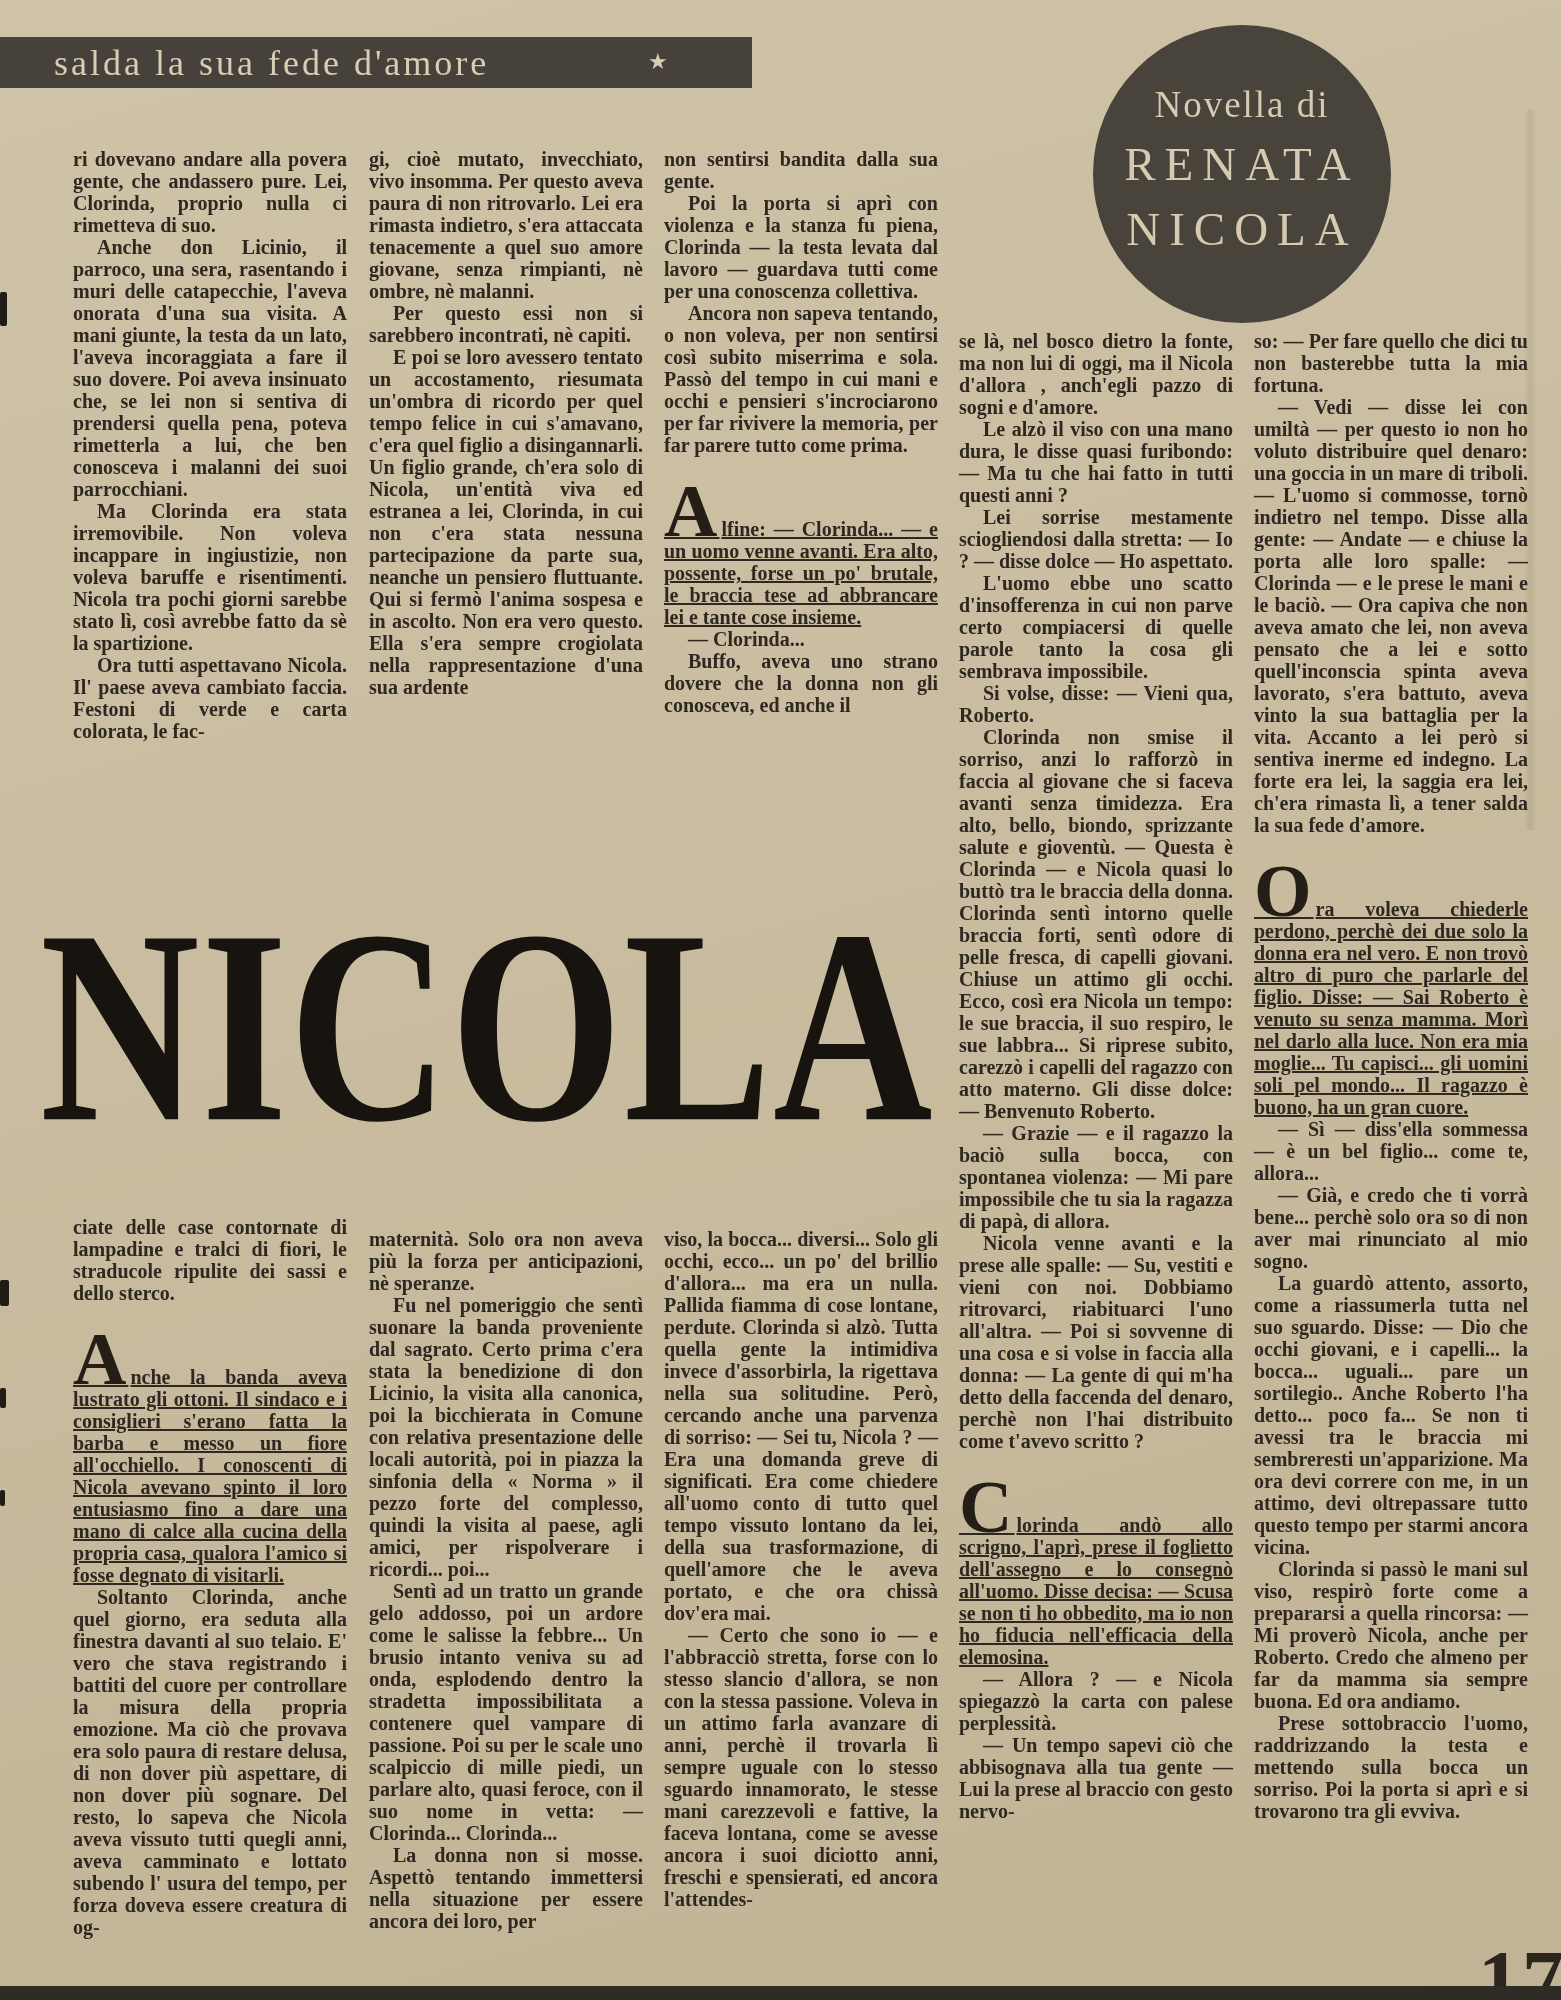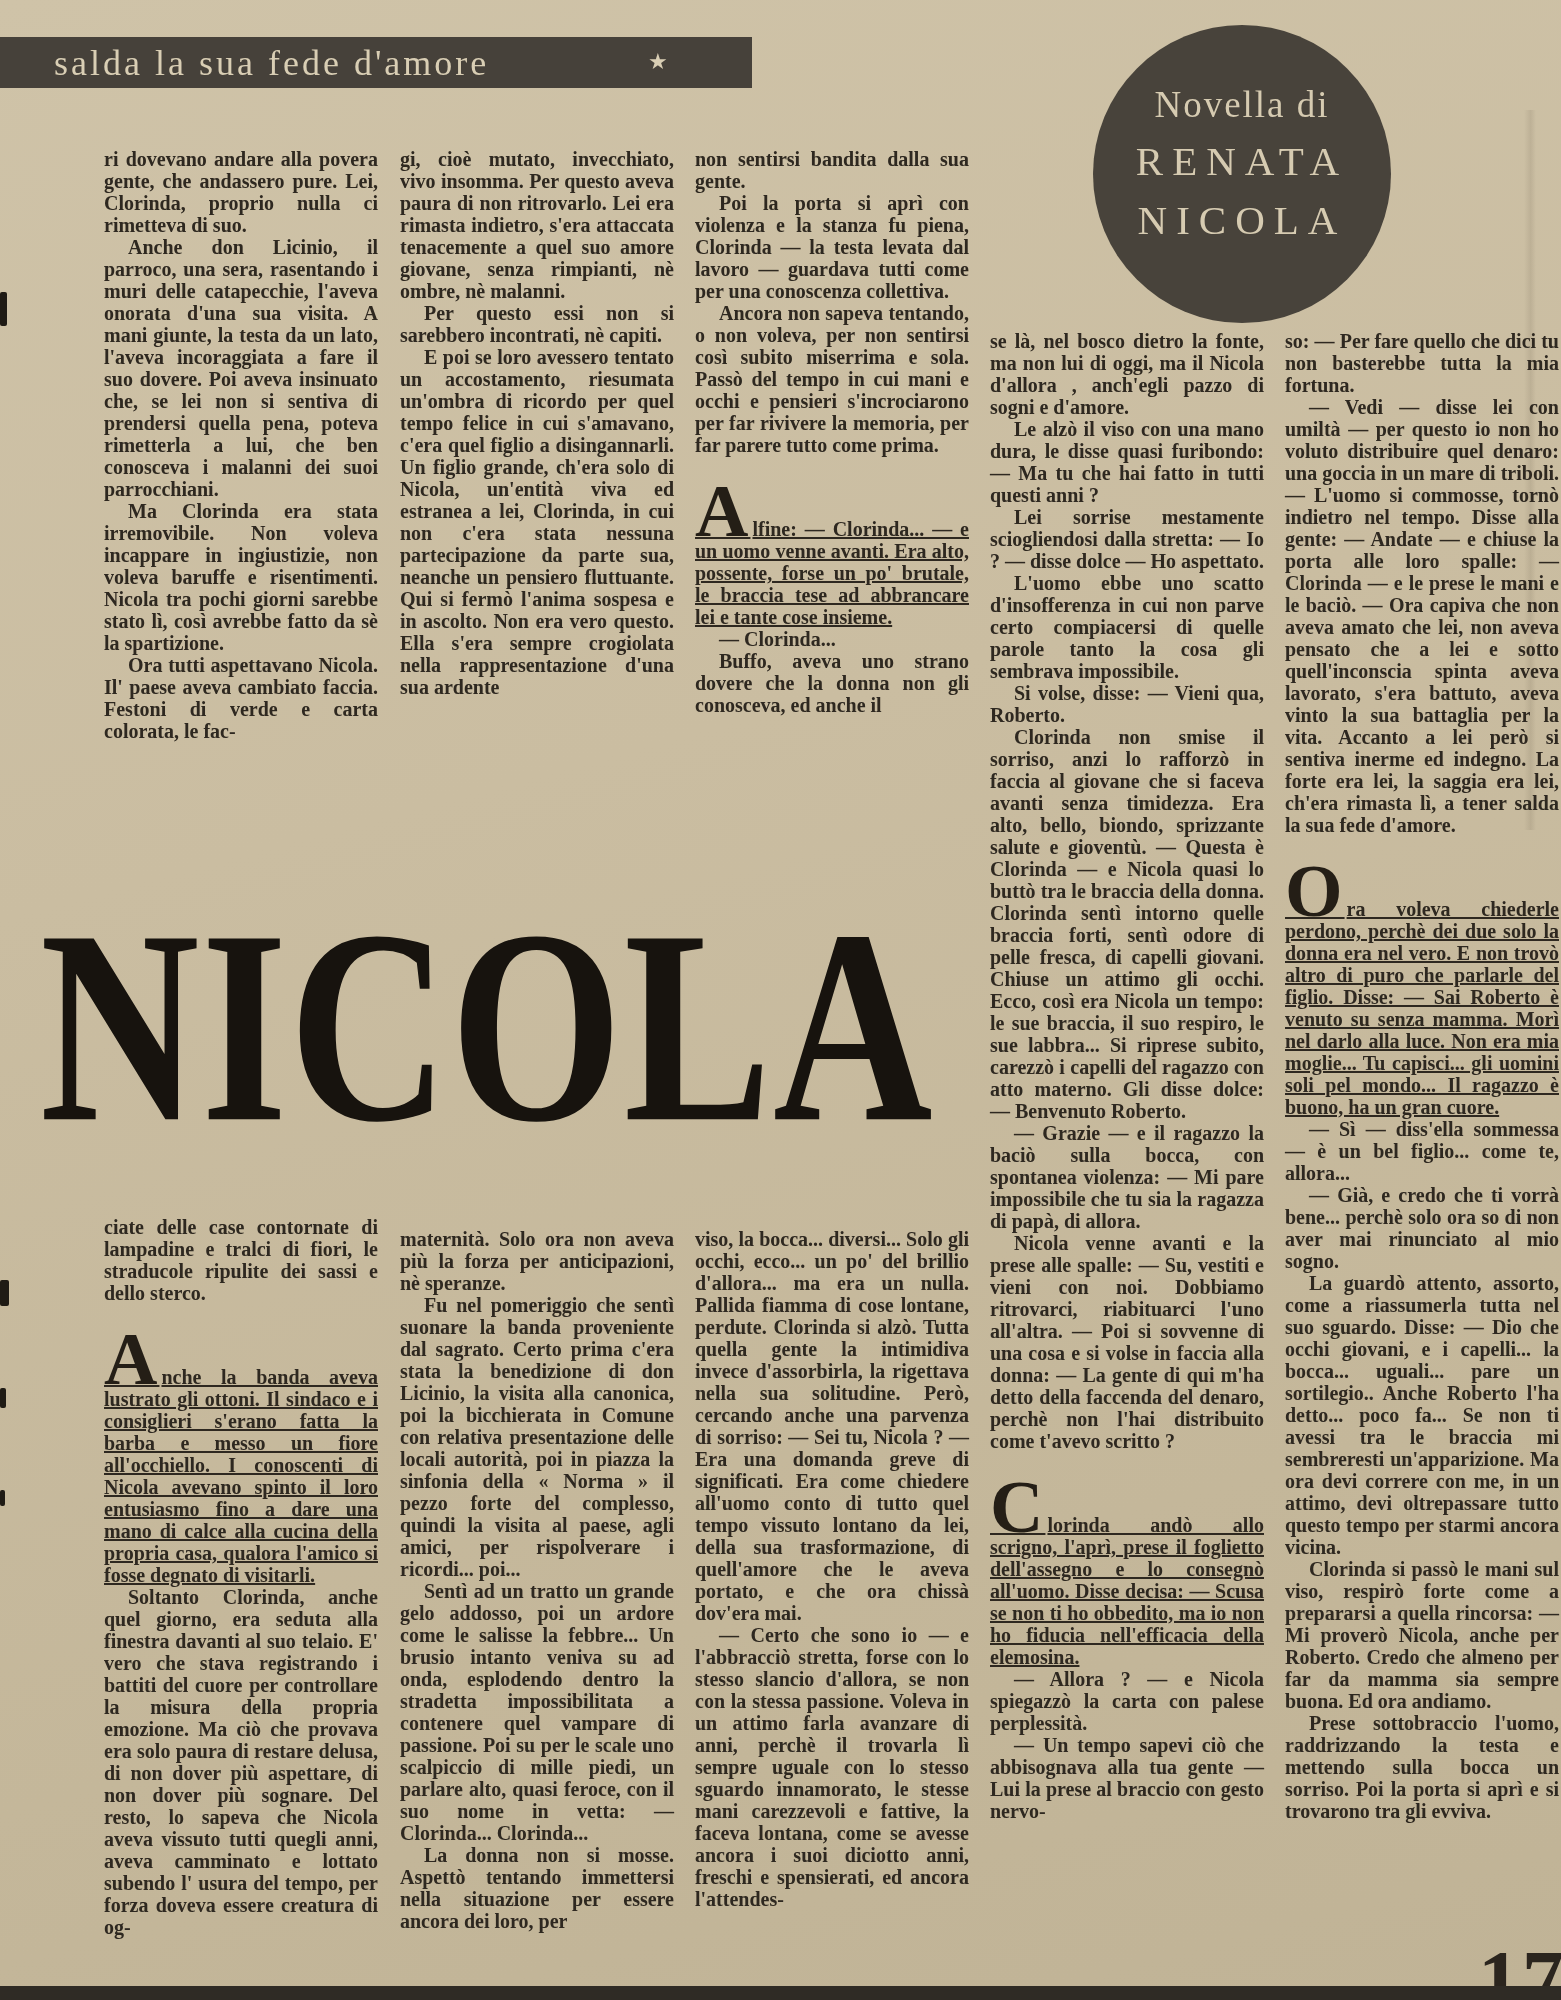--- a/index.html
+++ b/index.html
@@ -14,31 +14,31 @@
     background:#46413a; color:#d9ceb4; display:flex; align-items:center;
   }
   .banner-text { font-size:36px; margin-left:54px; letter-spacing:3px; white-space:nowrap; }
   .banner-star { position:absolute; left:648px; top:12px; font-size:22px; color:#d9ceb4; }
   
   .byline-circle {
     position:absolute; left:1093px; top:25px; width:298px; height:298px;
     background:#48433b; border-radius:50%; text-align:center; color:#d6cbb1;
   }
   .byline-prefix { margin-top:58px; font-size:37px; letter-spacing:2px; }
-  .byline-name { font-size:41px; letter-spacing:9px; margin-top:11px;text-align:center; }
+  .byline-name { font-size:47px; letter-spacing:9px; margin-top:11px;text-align:center; }
   
   .headline {
     position:absolute; left:40px; top:888px; line-height:1;
     font-size:240px; font-weight:bold; color:#17130e; letter-spacing:2px;
     transform:scale(0.92,1.15); transform-origin:left top; white-space:nowrap;
   }
   
   .col {
     position:absolute; width:274px; color:#2e2820;
-    font-size:20px; line-height:22px; font-weight:bold; text-align:justify;margin-left:31px;
+    font-size:20px; line-height:22px; font-weight:bold; text-align:justify;
   }
   .col p { margin:0; }
   .col p.indent { text-indent:24px; }
   .col p.space-before { margin-top:44px;text-decoration:underline; }
   .rcap {
     font-size:74px; line-height:22px; letter-spacing:2px; padding-right:2px;
     font-weight:bold; color:#241e16;
   }
   #col1-upper { left:73px;  top:148px;  }
   #col2-upper { left:369px; top:148px;  }

